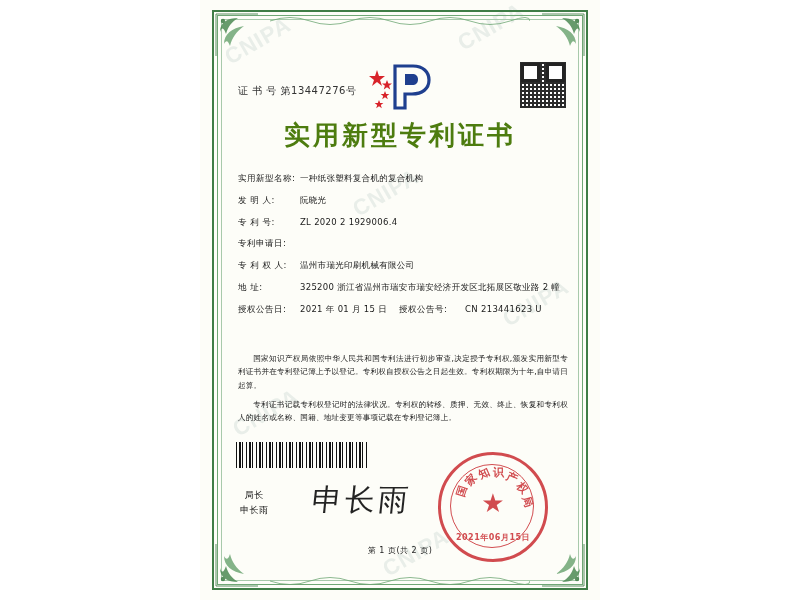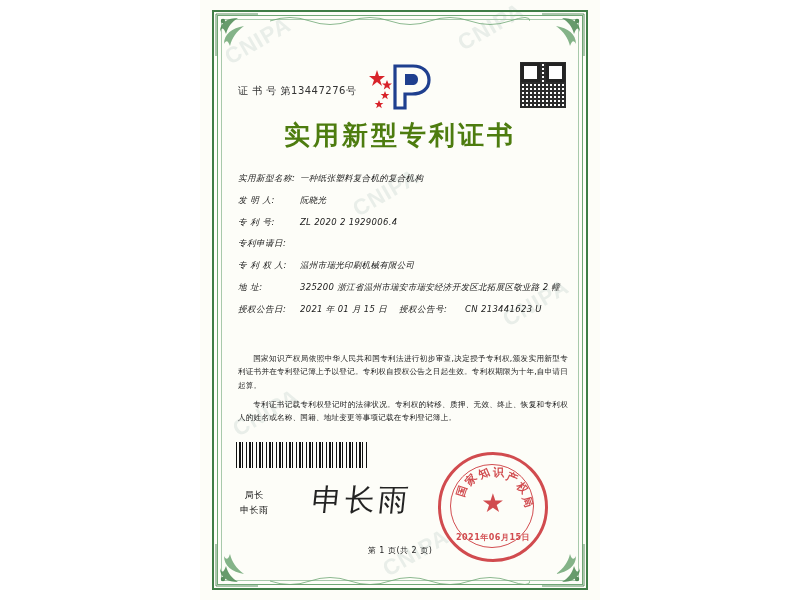--- a/index.html
+++ b/index.html
@@ -142,21 +142,20 @@
     color: #4d7c0f;
     font-family: "DejaVu Sans", sans-serif;
   }
 
   
   .fields {
     position: absolute;
     left: 38px;
     top: 172px;
     right: 32px;
-    font-style: italic;
   }
   .row {
     display: flex;
     align-items: flex-start;
     font-size: 8.5px;
     color: #1a1a1a;
     margin-bottom: 9px;
     line-height: 1.5;
   }
   .row .label {

